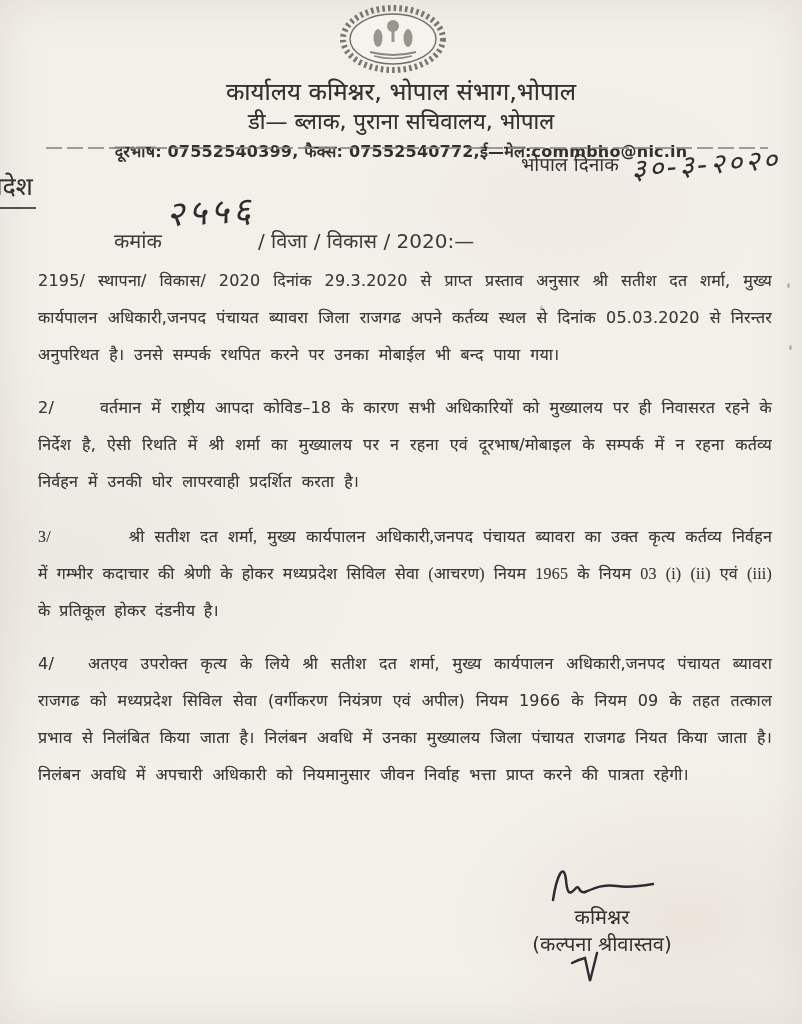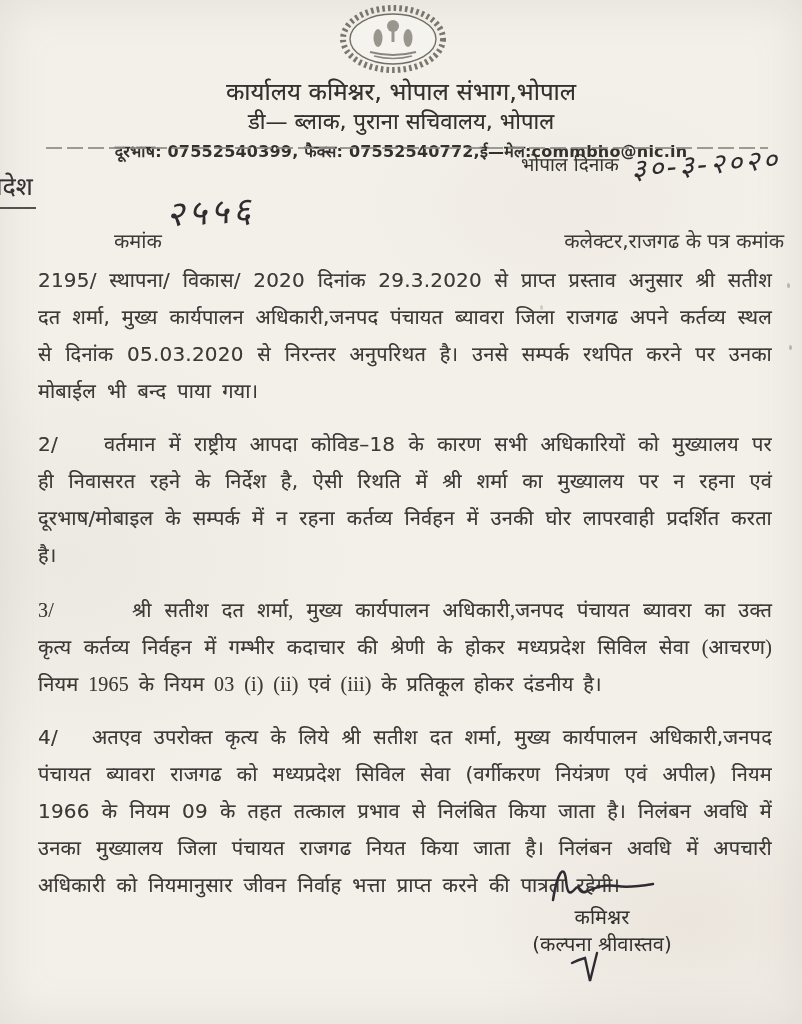--- a/index.html
+++ b/index.html
@@ -25,21 +25,21 @@
   .date-label{font-size:19px; padding-top:7px; color:#33312e;}
   .hw{font-style:italic; color:#2f2b2e;}
   .hw-date{font-size:28px; letter-spacing:3px; transform:rotate(-4deg); white-space:nowrap;}
   .title-wrap{position:absolute; top:168px; left:0; right:0; text-align:left;}
   .title{display:inline-block; transform:translateX(-26px); font-size:25px; color:#333; padding:0 3px 5px 3px; border-bottom:2.5px solid #55524e; text-shadow:0 0 0.5px rgba(50,48,45,0.4);}
   .ref-row{position:absolute; top:227px; left:38px; right:18px; display:flex; align-items:baseline; font-size:20px;}
   .ref-label{margin-left:76px;}
   .hw-number{position:absolute; left:128px; top:-40px; font-size:35px; letter-spacing:4px; transform:rotate(-3deg);}
   .ref-suffix{margin-left:96px; white-space:nowrap;}
   .ref-right{margin-left:auto; white-space:nowrap;}
-  .bodytext{position:absolute; top:262px; left:38px; right:30px; font-size:20px; line-height:37px;
+  .bodytext{position:absolute; top:262px; left:38px; right:30px; font-size:16px; line-height:37px;
     text-shadow:0 0 0.5px rgba(55,53,50,0.4);}
   .para{margin:0; text-align:justify; word-spacing:4.5px; letter-spacing:0.2px;}
   .para + .para{margin-top:16px;}
   .p3{margin-top:18px !important;font-family:Liberation Serif, serif;}
   .pnum{display:inline-block;}
   .gap-sm{display:inline-block; width:34px;}
   .gap-md{display:inline-block; width:46px;}
   .gap-lg{display:inline-block; width:78px;}
   .sig-block{position:absolute; top:858px; left:468px; width:268px; text-align:center; font-size:20px; line-height:27px; color:#33312e;}
   .sig-scribble{display:block; margin:0 auto -2px auto;}
@@ -77,21 +77,21 @@
     <span class="hw hw-date">३०-३-२०२०</span>
   </div>
 
   <div class="title-wrap">
     <span class="title">आदेश</span>
   </div>
 
   <div class="ref-row">
     <span class="ref-label">कमांक</span>
     <span class="hw hw-number">२५५६</span>
-    <span class="ref-right">कलेक्टर,राजगढ के पत्र कमांक</span>
+    <span class="ref-suffix">/ विजा / विकास / 2020:—</span>
   </div>
 
   <div class="bodytext">
     <p class="para"><span>2195/ स्थापना/ विकास/ 2020 दिनांक 29.3.2020 से प्राप्त प्रस्ताव अनुसार श्री सतीश दत शर्मा, मुख्य कार्यपालन अधिकारी,जनपद पंचायत ब्यावरा जिला राजगढ  अपने कर्तव्य स्थल से दिनांक 05.03.2020 से  निरन्तर अनुपरिथत है। उनसे सम्पर्क रथपित करने पर उनका मोबाईल भी बन्द पाया गया।</span></p>
     <p class="para"><span class="pnum">2/</span><span class="gap-md"></span><span>वर्तमान में  राष्ट्रीय आपदा  कोविड–18 के कारण सभी अधिकारियों को मुख्यालय पर ही निवासरत रहने के निर्देश है, ऐसी रिथति में श्री शर्मा का मुख्यालय पर न रहना एवं दूरभाष/मोबाइल के सम्पर्क में न रहना कर्तव्य निर्वहन में उनकी घोर लापरवाही प्रदर्शित करता है।</span></p>
     <p class="para p3"><span class="pnum">3/</span><span class="gap-lg"></span><span>श्री सतीश दत शर्मा, मुख्य कार्यपालन अधिकारी,जनपद पंचायत ब्यावरा का उक्त कृत्य कर्तव्य निर्वहन में गम्भीर कदाचार की श्रेणी के होकर मध्यप्रदेश सिविल सेवा (आचरण) नियम 1965 के नियम 03 (i) (ii) एवं (iii) के प्रतिकूल होकर दंडनीय है।</span></p>
     <p class="para"><span class="pnum">4/</span><span class="gap-sm"></span><span>अतएव उपरोक्त कृत्य के लिये श्री सतीश दत शर्मा, मुख्य कार्यपालन अधिकारी,जनपद पंचायत ब्यावरा राजगढ को मध्यप्रदेश सिविल सेवा (वर्गीकरण नियंत्रण एवं अपील) नियम 1966 के नियम 09 के तहत तत्काल प्रभाव से निलंबित किया जाता है। निलंबन अवधि में उनका मुख्यालय जिला पंचायत राजगढ  नियत किया जाता है। निलंबन अवधि में अपचारी अधिकारी को नियमानुसार जीवन निर्वाह भत्ता प्राप्त करने की पात्रता रहेगी।</span></p>
   </div>
 
   <div class="sig-block">

